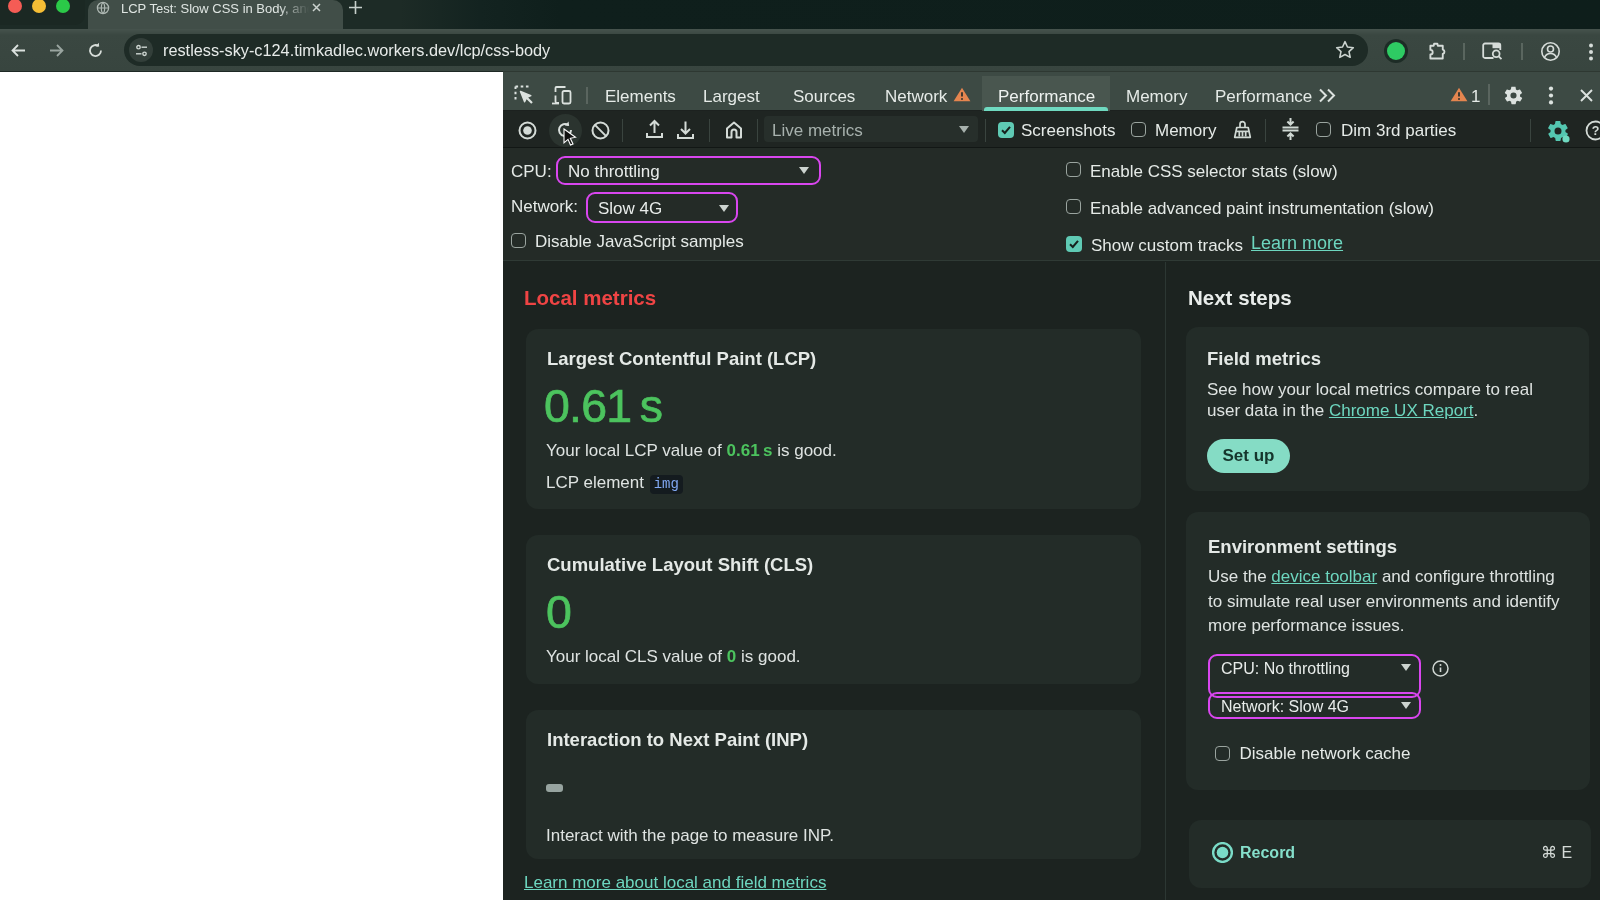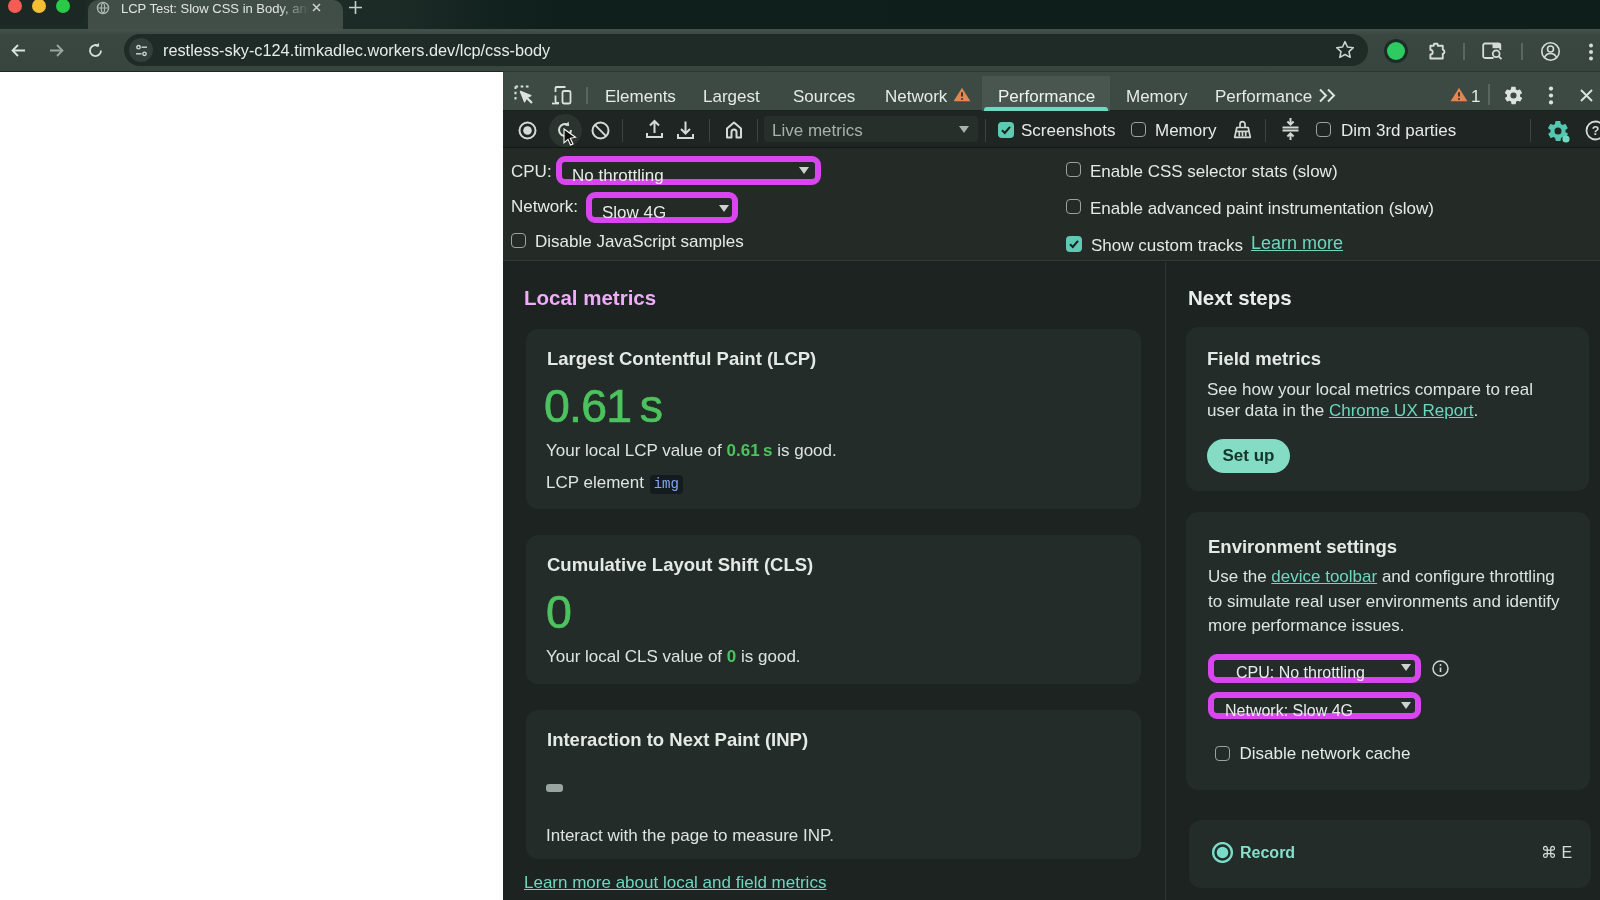--- a/index.html
+++ b/index.html
@@ -6,21 +6,21 @@
   html,body { width:1600px; height:900px; overflow:hidden; background:#1c2320;
     font-family:"Liberation Sans", sans-serif; }
   .abs { position:absolute; }
   body { position:relative; }
   svg { display:block; }
   .sep2 { width:1px; height:23px; background:#3a443f; top:119px; }
   .cb { width:15px; height:15px; border:1.5px solid #9aa49f; border-radius:4px; }
   .cbon { width:16px; height:16px; border-radius:4px; background:#5fcab4;
           display:flex; align-items:center; justify-content:center; }
   .lbl { font-size:17px; color:#e5eae7; line-height:19px; }
-  .sel { border:6px solid #d946ef; border-radius:9px; color:#e8ecea; font-size:17px; }
+  .sel { border:2px solid #d946ef; border-radius:9px; color:#e8ecea; font-size:17px; }
   .caret { width:0; height:0; border-left:5.5px solid transparent; border-right:5.5px solid transparent;
            border-top:7px solid #ccd3cf; }
   .card { background:#232c28; border-radius:12px; }
   .ctitle { font-size:18.5px; font-weight:700; color:#e4e9e6; line-height:20px; }
   .green { color:#4cc35e; }
   .teal { color:#6dd6bf; }
   .body17 { font-size:17px; color:#dee3e1; line-height:20px; }
 </style>
 </head>
 <body>
@@ -292,21 +292,21 @@
   <svg width="12" height="12" viewBox="0 0 12 12">
       <path d="M2 6.2 L4.8 9 L10 2.8" fill="none" stroke="#17211d" stroke-width="2"></path>
     </svg>
 </div>
 <div class="abs lbl" style="left:1091px;top:235.5px;">Show custom tracks</div>
 <div class="abs teal" style="left:1251px;top:233.5px;font-size:18px;line-height:19px;text-decoration:underline;">Learn more</div>
 
 <div class="abs" style="left:503px;top:262px;width:1097px;height:638px;background:#1c2320;"></div>
 <div class="abs" style="left:1165px;top:262px;width:1px;height:638px;background:#2c3733;"></div>
 
-<div class="abs" style="left:524px;top:286px;font-size:20.5px;font-weight:700;color:#f0abfc;">Local metrics</div>
+<div class="abs" style="left:524px;top:286px;font-size:20.5px;font-weight:700;color:#ef4444;">Local metrics</div>
 
 <div class="abs card" style="left:526px;top:329px;width:615px;height:180px;">
   <div class="abs ctitle" style="left:21px;top:19.5px;">Largest Contentful Paint (LCP)</div>
   <div class="abs green" style="left:18px;top:53.5px;font-size:46.5px;line-height:47px;letter-spacing:-0.8px;-webkit-text-stroke:0.7px #4cc35e;">0.61 s</div>
   <div class="abs body17" style="left:20px;top:112px;">Your local LCP value of <span class="green" style="font-weight:700;">0.61 s</span> is good.</div>
   <div class="abs body17" style="left:20px;top:144px;">LCP element <span style="background:#141b1f;color:#80a7f2;font-family:'Liberation Mono',monospace;font-size:14px;padding:1px 4px 2px;border-radius:4px;margin-left:1px;">img</span></div>
 </div>
 
 <div class="abs card" style="left:526px;top:535px;width:615px;height:149px;">
   <div class="abs ctitle" style="left:21px;top:19.5px;">Cumulative Layout Shift (CLS)</div>
@@ -326,21 +326,21 @@
 
 <div class="abs card" style="left:1186px;top:327px;width:403px;height:164px;">
   <div class="abs ctitle" style="left:21px;top:21.5px;">Field metrics</div>
   <div class="abs body17" style="left:21px;top:51.5px;line-height:21.8px;">See how your local metrics compare to real<br>user data in the <span class="teal" style="text-decoration:underline;">Chrome UX Report</span>.</div>
   <div class="abs" style="left:21px;top:112px;width:83px;height:34px;border-radius:17px;background:#85dcc5;color:#15352c;font-size:17px;font-weight:700;text-align:center;line-height:34px;">Set up</div>
 </div>
 
 <div class="abs card" style="left:1186px;top:512px;width:404px;height:278px;">
   <div class="abs ctitle" style="left:22px;top:24.5px;">Environment settings</div>
   <div class="abs body17" style="left:22px;top:53px;line-height:24.7px;">Use the <span class="teal" style="text-decoration:underline;">device toolbar</span> and configure throttling<br>to simulate real user environments and identify<br>more performance issues.</div>
-  <div class="abs sel" style="left:22px;top:142px;width:213px;height:29px;line-height:25px;padding-left:22px;font-size:16px;">CPU: No throttling</div>
+  <div class="abs sel" style="left:22px;top:142px;width:213px;height:44px;line-height:25px;padding-left:11px;font-size:16px;">CPU: No throttling</div>
   <div class="abs caret" style="left:214.5px;top:152px;"></div>
   <div class="abs" style="left:246px;top:148px;">
     <svg width="17" height="17" viewBox="0 0 17 17">
         <circle cx="8.5" cy="8.5" r="7.5" fill="none" stroke="#cfd6d2" stroke-width="1.5"></circle>
         <path d="M8.5 7.5 V12" stroke="#cfd6d2" stroke-width="1.6"></path>
         <circle cx="8.5" cy="5" r="1" fill="#cfd6d2"></circle>
       </svg>
   </div>
   <div class="abs sel" style="left:22px;top:180px;width:213px;height:27px;line-height:25px;padding-left:11px;font-size:16px;">Network: Slow 4G</div>
   <div class="abs caret" style="left:214.5px;top:190px;"></div>

